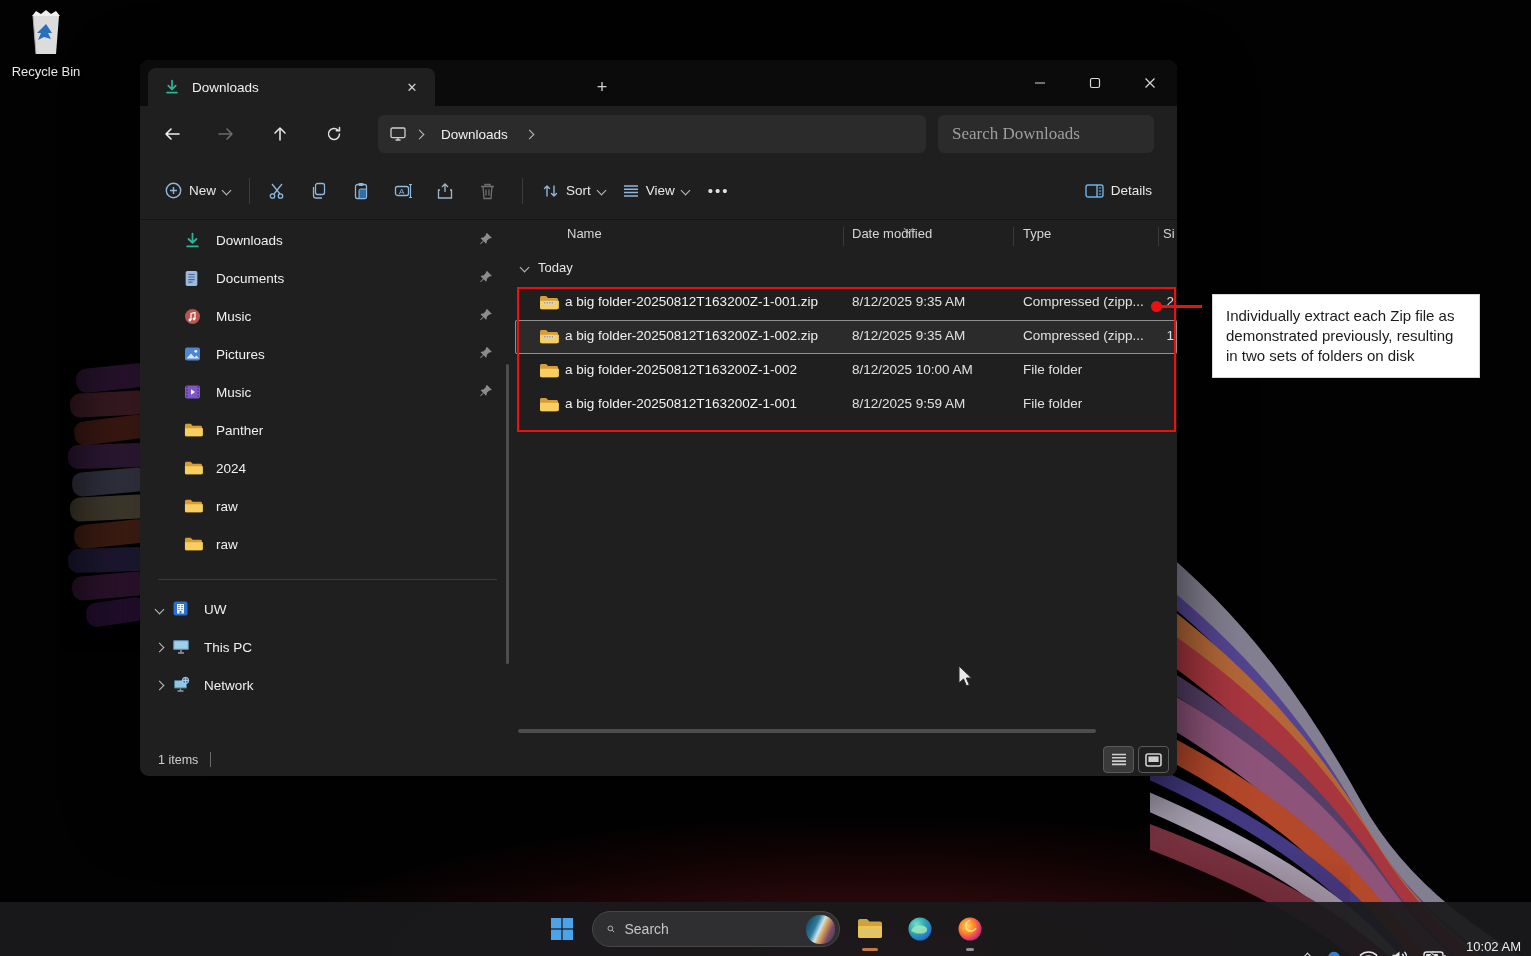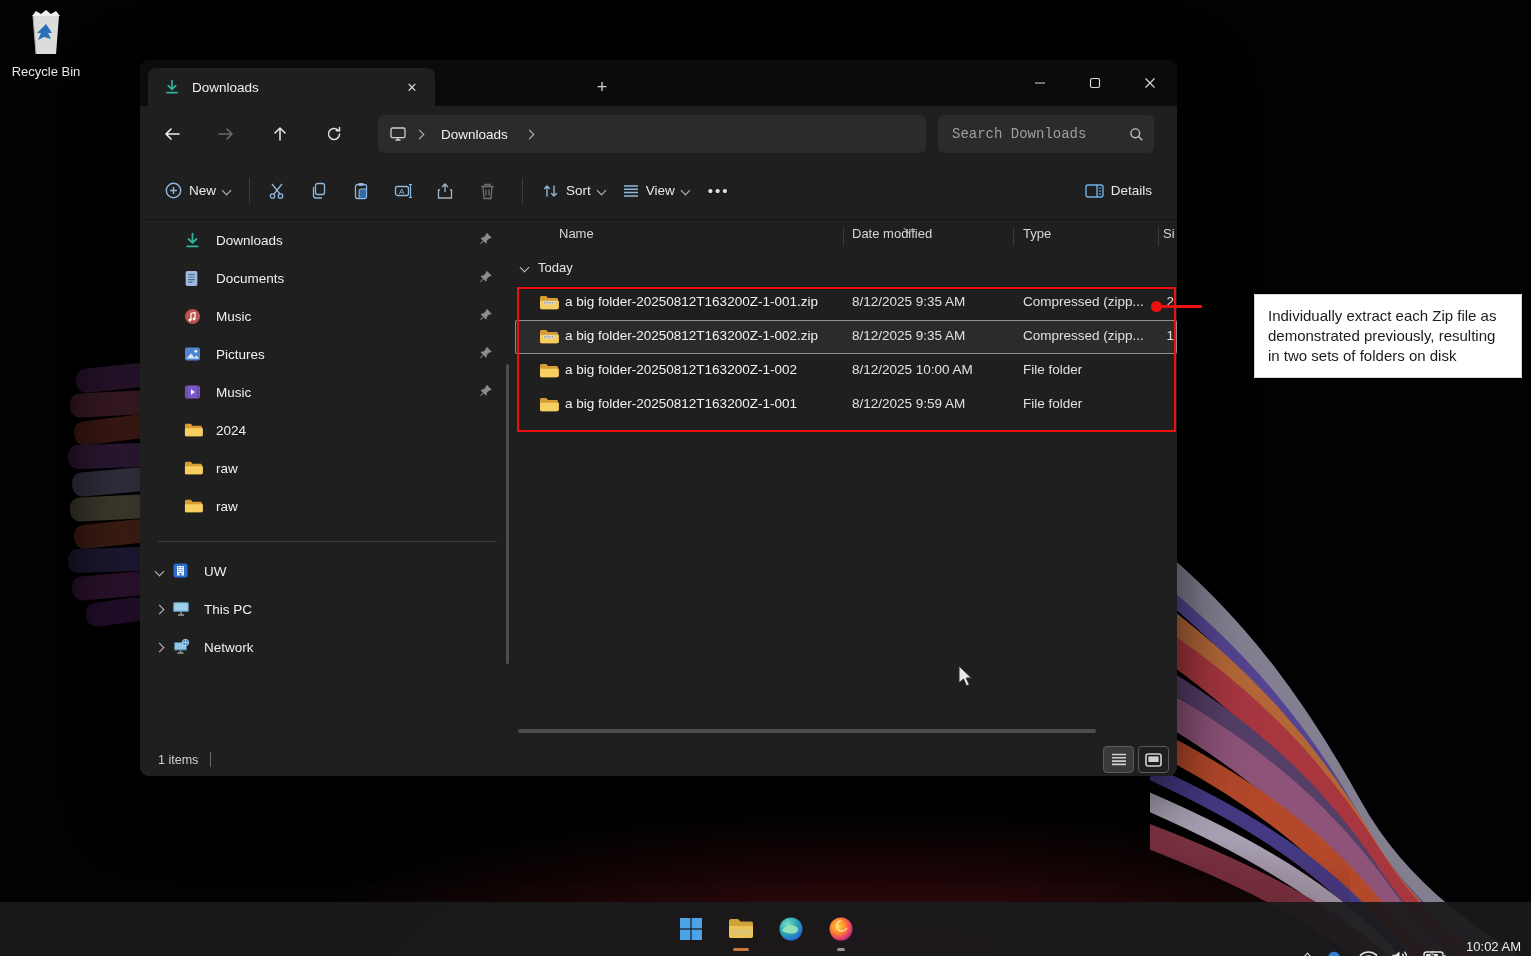--- a/index.html
+++ b/index.html
@@ -26,21 +26,21 @@
   .tab .close { width:26px; height:26px; display:flex; align-items:center; justify-content:center; color:#cfcfcf; font-size:13px; border-radius:4px; }
   .newtab { position:absolute; left:447px; top:12px; width:30px; height:30px; display:flex; align-items:center; justify-content:center; color:#cfcfcf; font-size:18px; border-radius:4px; }
   .wincontrols { position:absolute; right:0; top:0; height:46px; display:flex; }
   .wincontrols .wc { width:55px; height:46px; display:flex; align-items:center; justify-content:center; color:#d8d8d8; }
 
   .navbar { height:56px; display:flex; align-items:center; padding:0 14px; background:#1f1f1f; }
   .navbtn { width:36px; height:36px; display:flex; align-items:center; justify-content:center; border-radius:4px; margin-right:18px; }
   .crumbbar { height:38px; width:548px; background:#2b2b2b; border-radius:6px; display:flex; align-items:center; padding:0 12px; margin-left:8px; }
   .crumbbar .seg { font-size:13.5px; color:#f0f0f0; margin:0 8px; }
   .searchbar { height:38px; width:216px; background:#2b2b2b; border-radius:6px; display:flex; align-items:center; padding:0 10px 0 14px; margin-left:12px; }
-  .searchbar input { flex:1; background:transparent; border:none; outline:none; color:#e8e8e8; font-size:14px; font-family:Liberation Mono, monospace; }
+  .searchbar input { flex:1; background:transparent; border:none; outline:none; color:#e8e8e8; font-size:17px; font-family:Liberation Serif, serif; }
   .searchbar input::placeholder { color:#9f9f9f; }
 
   .toolbar { height:58px; display:flex; align-items:center; padding:0 16px; background:#1f1f1f; border-bottom:1px solid #141414; }
   .tbtn { display:flex; align-items:center; gap:7px; padding:7px 9px; border-radius:4px; color:#e8e8e8; font-size:13.5px; }
   .tico { width:34px; height:34px; display:flex; align-items:center; justify-content:center; border-radius:4px; margin-right:8px; }
   .tdivider { width:1px; height:26px; background:#3c3c3c; margin:0 10px; }
   .tb-spacer { flex:1; }
   .dots { color:#e0e0e0; font-size:15px; letter-spacing:2px; padding:0 10px; }
 
   .body { position:relative; display:flex; height:523px; }
@@ -78,21 +78,21 @@
   .statusbar .count { font-size:12.5px; color:#cfcfcf; }
   .statusbar .sdiv { width:1px; height:15px; background:#6a6a6a; margin-left:12px; }
   .viewtoggles { position:absolute; right:8px; bottom:3px; display:flex; gap:4px; }
   .vt { width:31px; height:27px; border:1px solid #5a5a5a; border-radius:4px; display:flex; align-items:center; justify-content:center; }
   .vt.active { background:#3a3a3a; }
 
   
   .anno-rect { position:absolute; left:517px; top:287px; width:659px; height:145px; border:2px solid #ee1010; pointer-events:none; }
   .anno-dot { position:absolute; left:1151px; top:301px; width:11px; height:11px; background:#ee1010; border-radius:50%; }
   .anno-line { position:absolute; left:1161px; top:305px; width:41px; height:2.5px; background:#ee1010; }
-  .callout { position:absolute; left:1254px; top:294px; width:268px; background:#ffffff; border:1px solid #d8d8d8;
+  .callout { position:absolute; left:1212px; top:294px; width:268px; background:#ffffff; border:1px solid #d8d8d8;
     padding:11px 13px; font-size:15px; line-height:1.33; color:#1b1b1b; }
 
   
   .taskbar { position:absolute; left:0; bottom:0; width:1531px; height:54px; background:rgba(26,26,28,.93); }
   .tb-center { position:absolute; left:50%; top:0; transform:translateX(-50%); height:54px; display:flex; align-items:center; gap:10px; }
   .tb-icon { width:40px; height:46px; display:flex; flex-direction:column; align-items:center; justify-content:center; border-radius:5px; position:relative; }
   .tb-search { height:36px; width:248px; background:#2f2f31; border:1px solid #47474a; border-radius:18px; display:flex; align-items:center; padding:0 4px 0 14px; }
   .tb-search input { flex:1; background:transparent; border:none; outline:none; color:#e0e0e0; font-size:14px; margin-left:10px; font-family:"Liberation Sans",sans-serif; }
   .tb-search input::placeholder { color:#c6c6c6; }
   .bing-thumb { width:58px; height:29px; border-radius:14px;
@@ -393,20 +393,28 @@
           <span class="pin"><svg width="14" height="15" viewBox="0 0 16 15">
                 <use href="#i-pin"></use>
               </svg></span>
         </div>
         <div class="side-item">
           <span class="sico">
               <svg width="19" height="16" viewBox="0 0 20 16">
                 <use href="#i-folder"></use>
               </svg>
             </span>
+          <span class="slabel">Panther</span>
+        </div>
+        <div class="side-item">
+          <span class="sico">
+              <svg width="19" height="16" viewBox="0 0 20 16">
+                <use href="#i-folder"></use>
+              </svg>
+            </span>
           <span class="slabel">2024</span>
         </div>
         <div class="side-item">
           <span class="sico">
               <svg width="19" height="16" viewBox="0 0 20 16">
                 <use href="#i-folder"></use>
               </svg>
             </span>
           <span class="slabel">raw</span>
         </div>
@@ -462,21 +470,21 @@
               </svg>
             </span>
           <span class="slabel">Network</span>
         </div>
         <div class="side-scroll"></div>
       </div>
 
       <div class="filearea">
         <div class="cols">
           <span class="sortmark"><span class="chev d" style="border-color:#9a9a9a"></span></span>
-          <span class="c" style="left:44px">Name</span>
+          <span class="c" style="left:52px">Name</span>
           <span class="c" style="left:337px">Date modified</span>
           <span class="c" style="left:508px">Type</span>
           <span class="c" style="left:648px">Si</span>
           <span class="cdiv" style="left:328px"></span>
           <span class="cdiv" style="left:498px"></span>
           <span class="cdiv" style="left:643px"></span>
         </div>
         <div class="grouprow">
           <span class="chev d"></span>
           <span class="glabel">Today</span>
@@ -551,20 +559,28 @@
 
   <div class="taskbar">
     <div class="tb-center">
       <div class="tb-icon">
         <svg width="24" height="24" viewBox="0 0 24 24">
           <rect x="1" y="1" width="10.4" height="10.4" fill="#4da3e8"></rect>
             <rect x="12.6" y="1" width="10.4" height="10.4" fill="#4da3e8"></rect>
           <rect x="1" y="12.6" width="10.4" height="10.4" fill="#4da3e8"></rect>
             <rect x="12.6" y="12.6" width="10.4" height="10.4" fill="#4da3e8"></rect>
         </svg>
+      </div>
+      <div class="tb-search">
+        <svg width="16" height="16" viewBox="0 0 15 15">
+            <circle cx="6.3" cy="6.3" r="4.4" fill="none" stroke="#cfcfcf" stroke-width="1.5"></circle>
+            <path d="M9.6 9.6l3.7 3.7" stroke="#cfcfcf" stroke-width="1.5"></path>
+          </svg>
+        <input placeholder="Search" style="">
+        <div class="bing-thumb"></div>
       </div>
       <div class="tb-icon">
         <svg width="28" height="24" viewBox="0 0 28 24">
           <path d="M2 4c0-1.2.9-2 2-2h7l2.5 2.5H24c1.2 0 2 .9 2 2V19c0 1.2-.9 2-2 2H4c-1.2 0-2-.9-2-2z" fill="#cfa23a"></path>
           <rect x="4" y="12.5" width="20" height="5" rx="1.5" fill="#5aa5e0"></rect>
           <path d="M2 9h24v10c0 1.2-.9 2-2 2H4c-1.2 0-2-.9-2-2z" fill="#f3c95c" opacity=".85"></path>
         </svg>
         <div class="run-bar"></div>
       </div>
       <div class="tb-icon">

